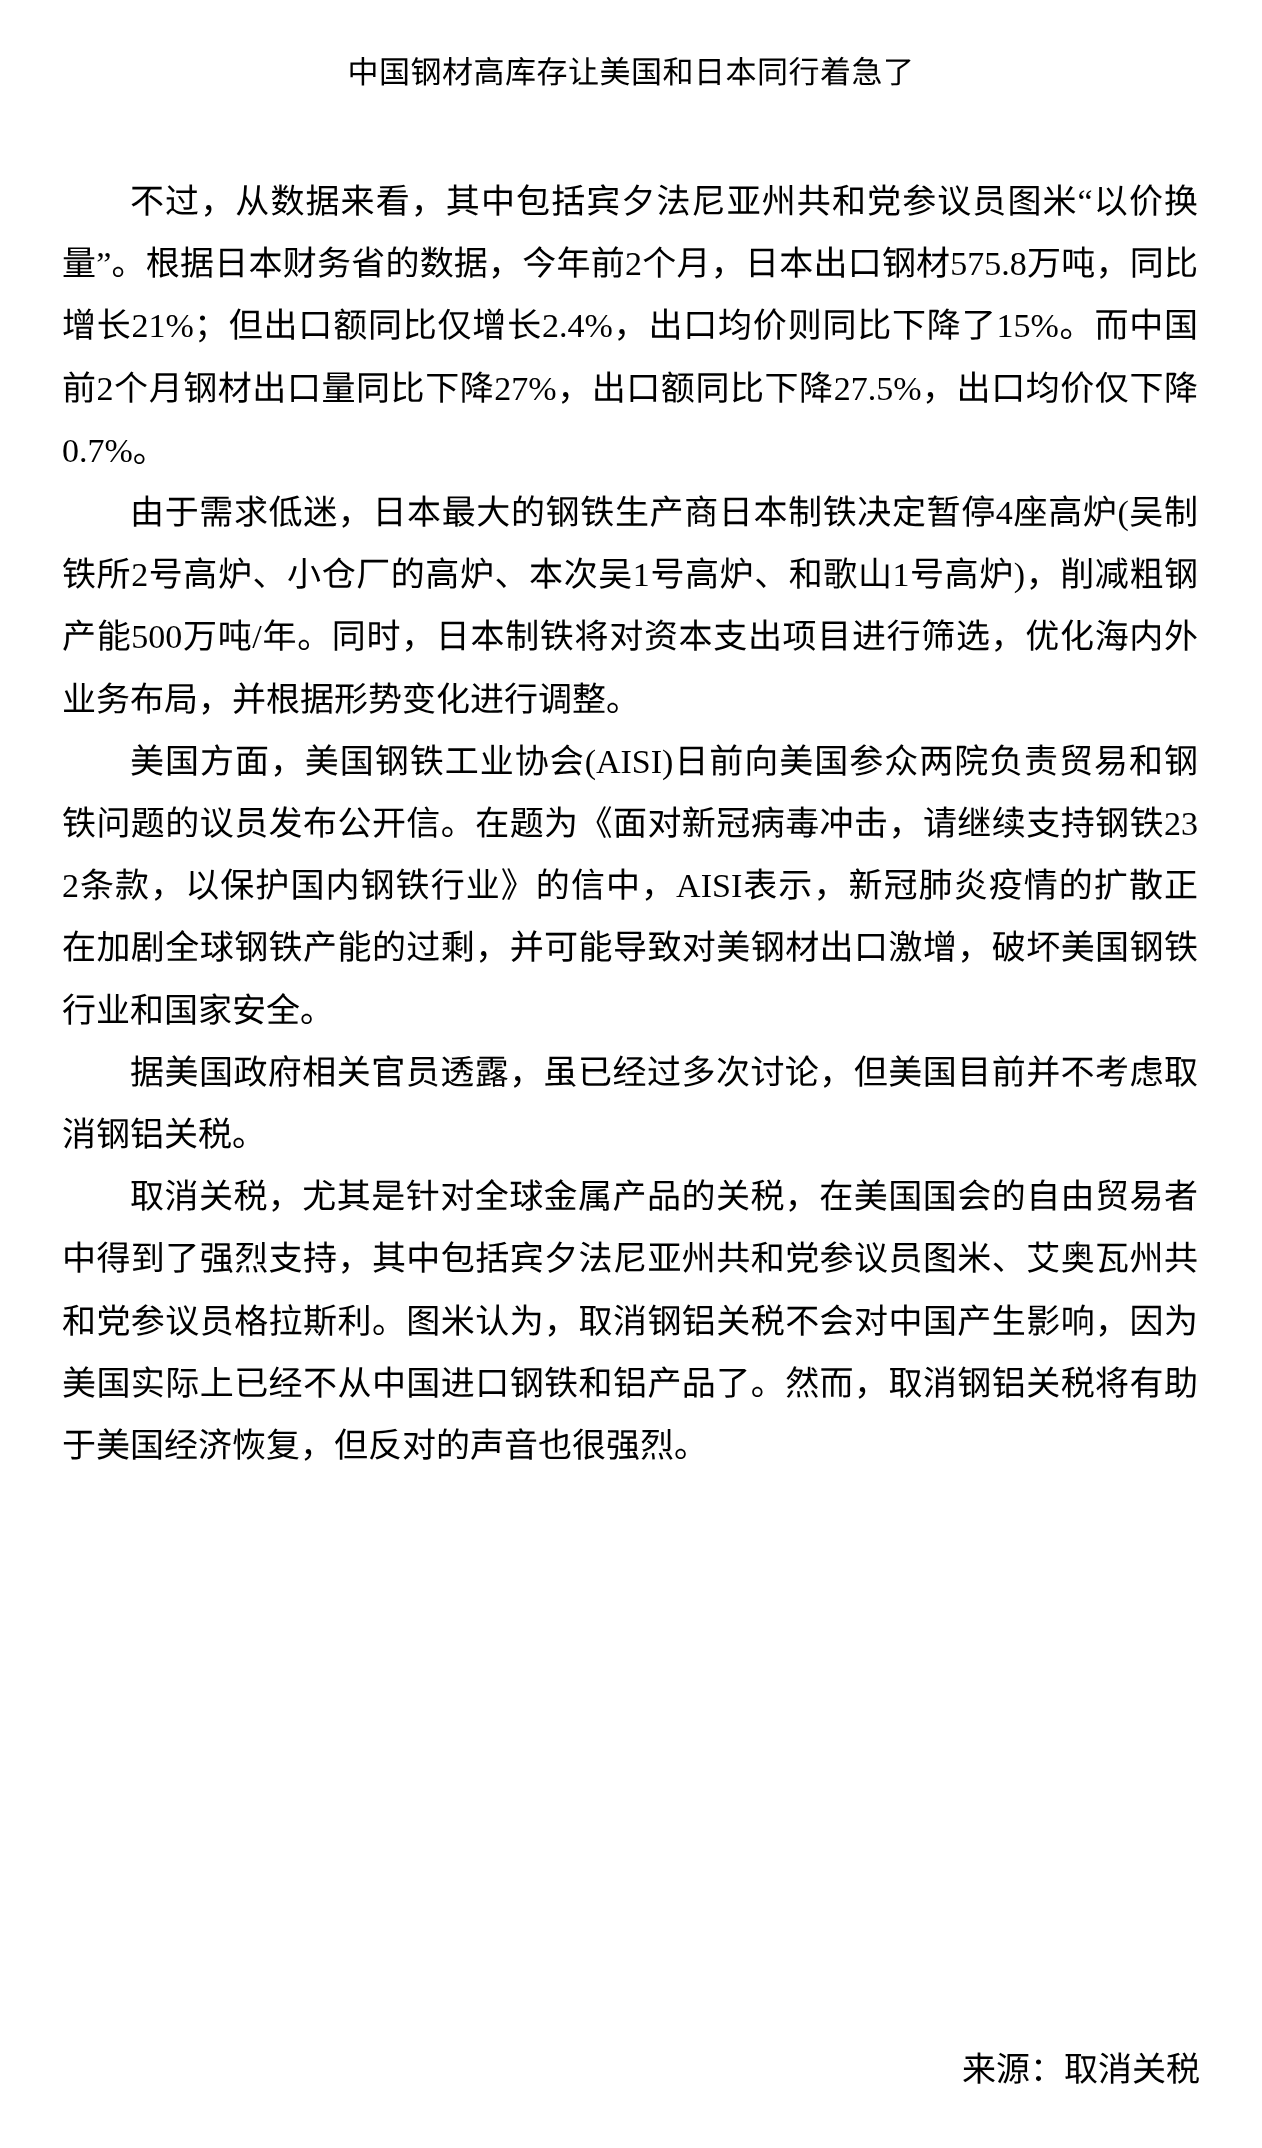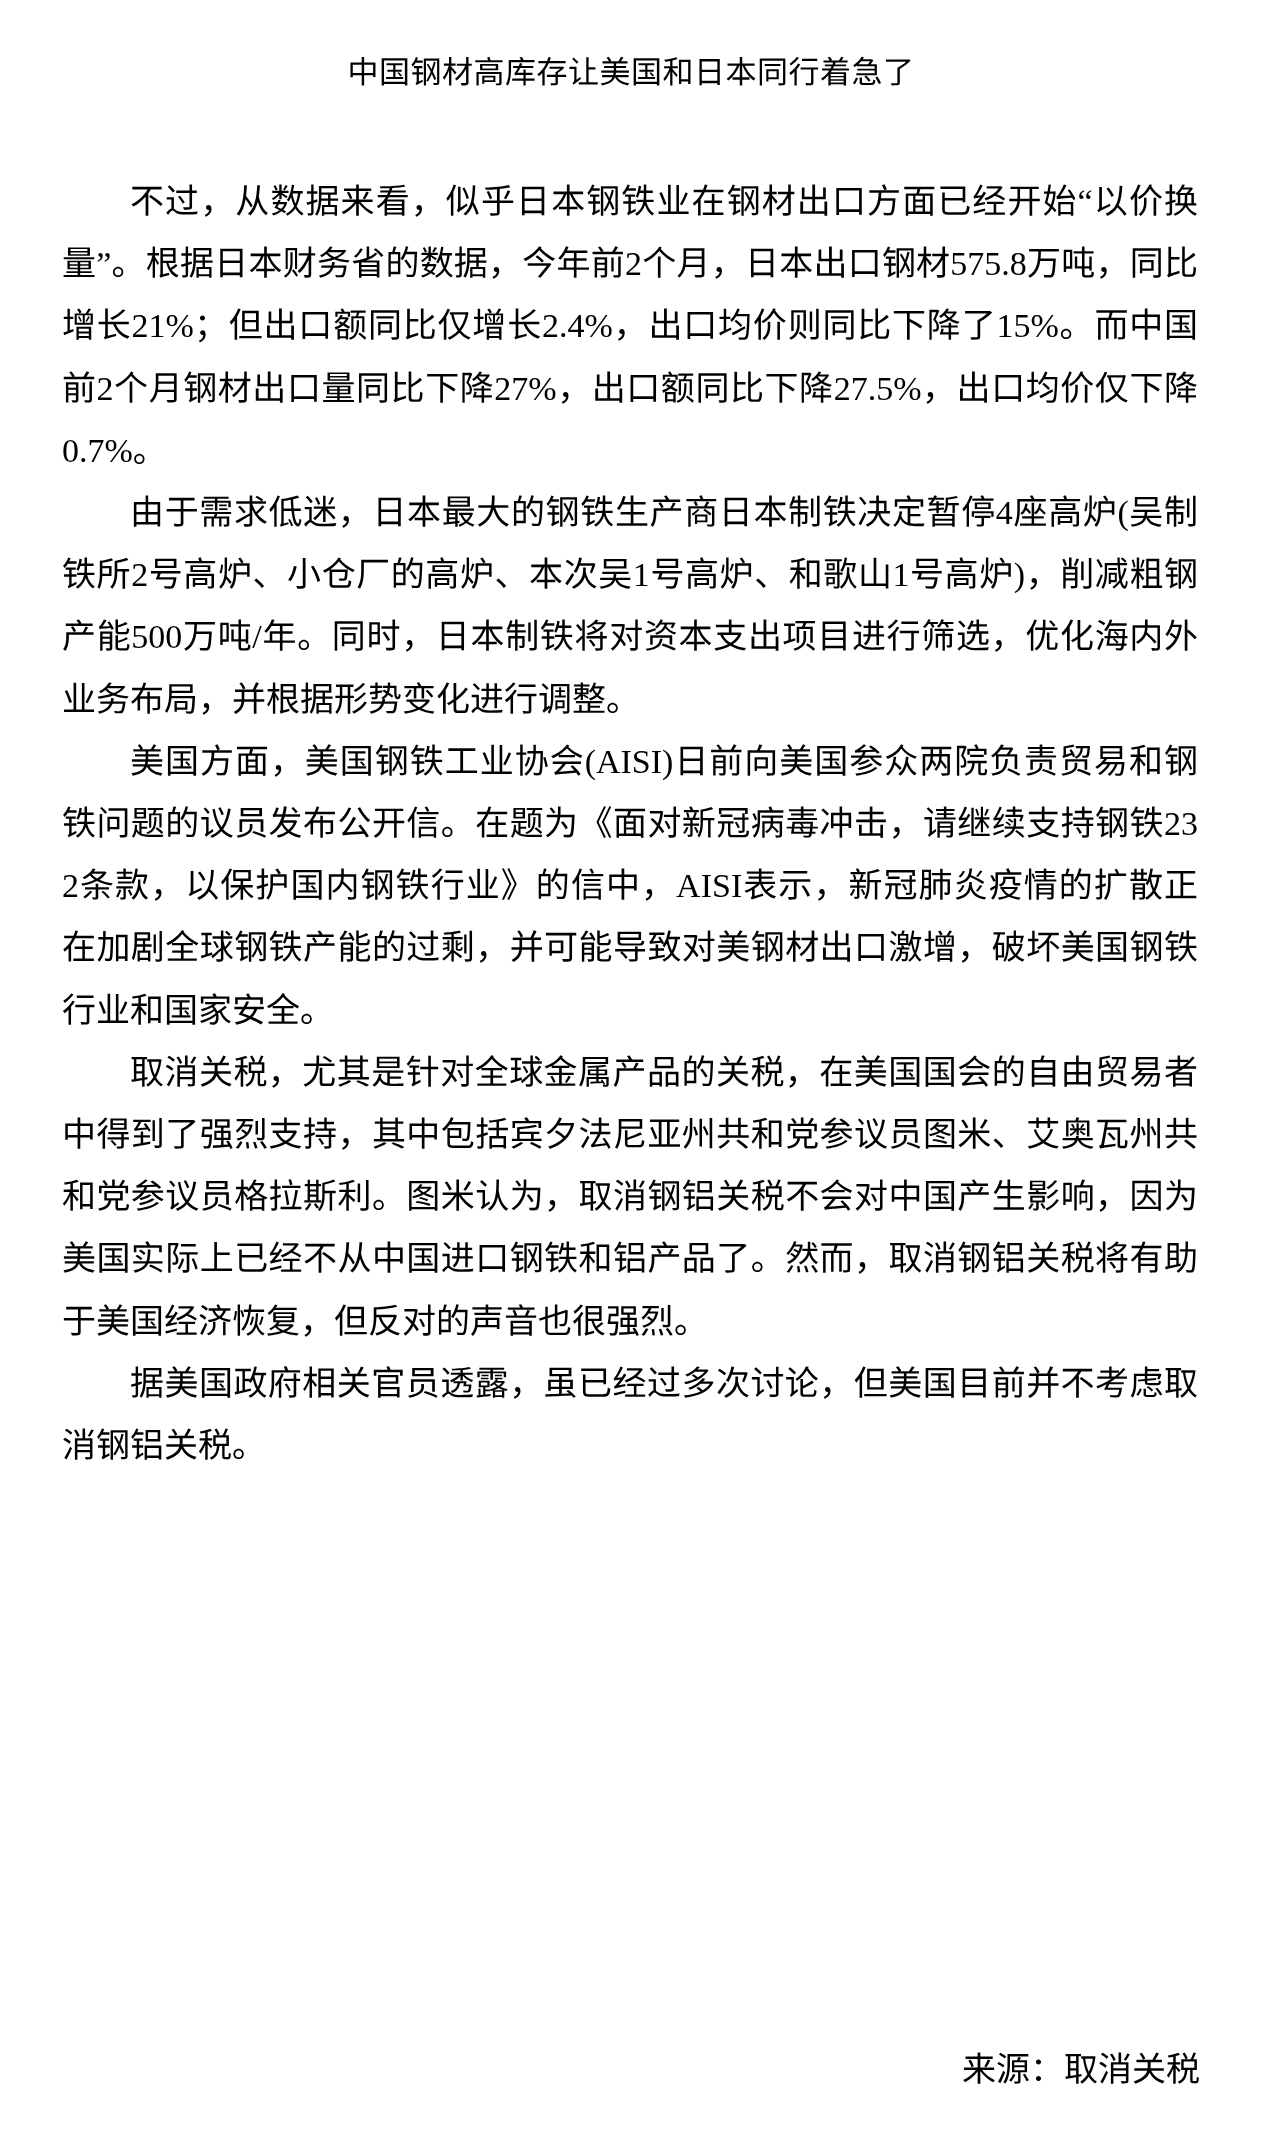--- a/index.html
+++ b/index.html
@@ -58,27 +58,27 @@
 </head>
 <body>
 
 <div class="page">
 
   <h1 class="doc-title">中国钢材高库存让美国和日本同行着急了</h1>
 
   <div class="doc-body">
 
 
-      <p>不过，从数据来看，似乎日本钢铁业在钢材出口方面已经开始“以价换量”。根据日本财务省的数据，今年前2个月，日本出口钢材575.8万吨，同比增长21%；但出口额同比仅增长2.4%，出口均价则同比下降了15%。而中国前2个月钢材出口量同比下降27%，出口额同比下降27.5%，出口均价仅下降0.7%。</p>
+      <p>不过，从数据来看，其中包括宾夕法尼亚州共和党参议员图米“以价换量”。根据日本财务省的数据，今年前2个月，日本出口钢材575.8万吨，同比增长21%；但出口额同比仅增长2.4%，出口均价则同比下降了15%。而中国前2个月钢材出口量同比下降27%，出口额同比下降27.5%，出口均价仅下降0.7%。</p>
 
       <p>由于需求低迷，日本最大的钢铁生产商日本制铁决定暂停4座高炉(吴制铁所2号高炉、小仓厂的高炉、本次吴1号高炉、和歌山1号高炉)，削减粗钢产能500万吨/年。同时，日本制铁将对资本支出项目进行筛选，优化海内外业务布局，并根据形势变化进行调整。</p>
 
       <p>美国方面，美国钢铁工业协会(AISI)日前向美国参众两院负责贸易和钢铁问题的议员发布公开信。在题为《面对新冠病毒冲击，请继续支持钢铁232条款，以保护国内钢铁行业》的信中，AISI表示，新冠肺炎疫情的扩散正在加剧全球钢铁产能的过剩，并可能导致对美钢材出口激增，破坏美国钢铁行业和国家安全。</p>
 
 
+      <p>据美国政府相关官员透露，虽已经过多次讨论，但美国目前并不考虑取消钢铝关税。</p>
+
       <p>取消关税，尤其是针对全球金属产品的关税，在美国国会的自由贸易者中得到了强烈支持，其中包括宾夕法尼亚州共和党参议员图米、艾奥瓦州共和党参议员格拉斯利。图米认为，取消钢铝关税不会对中国产生影响，因为美国实际上已经不从中国进口钢铁和铝产品了。然而，取消钢铝关税将有助于美国经济恢复，但反对的声音也很强烈。</p>
-
-      <p>据美国政府相关官员透露，虽已经过多次讨论，但美国目前并不考虑取消钢铝关税。</p>
     </div>
 
   <div class="doc-source">来源：取消关税</div>
 
 </div>
 
 </body></html>

